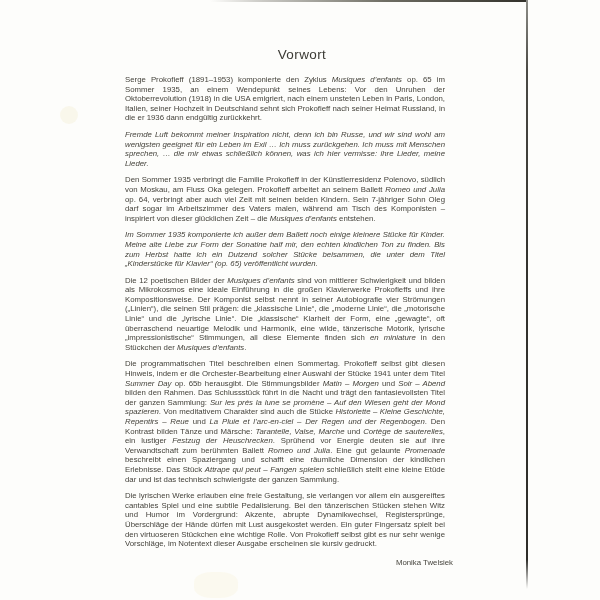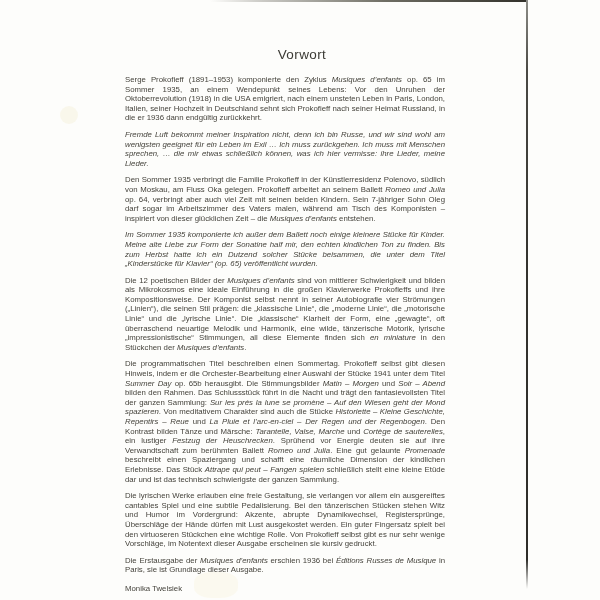--- a/index.html
+++ b/index.html
@@ -91,21 +91,21 @@
   }
   .paragraphs p.quote {
     font-style: italic;
   }
   .paragraphs em {
     font-style: italic;
   }
   .signature {
     font-size: 7.8px;
     line-height: 9.6px;
-    text-align: left;
+    text-align: right;
     margin-top: 9px;
     color: #45433c;
   }
 </style>
 </head>
 <body>
 
 <main class="page">
   <div class="edge-top"></div>
   <div class="edge-right"></div>
@@ -115,17 +115,16 @@
   <section class="content">
     <h1 class="title">Vorwort</h1>
     <div class="paragraphs">
         <p class=""><span>Serge Prokofieff (1891–1953) komponierte den Zyklus </span><em>Musiques d’enfants</em><span> op. 65 im Sommer 1935, an einem Wendepunkt seines Lebens: Vor den Unruhen der Oktoberrevolution (1918) in die USA emigriert, nach einem unsteten Leben in Paris, London, Italien, seiner Hochzeit in Deutschland sehnt sich Prokofieff nach seiner Heimat Russland, in die er 1936 dann endgültig zurückkehrt.</span></p>
         <p class="quote"><span>Fremde Luft bekommt meiner Inspiration nicht, denn ich bin Russe, und wir sind wohl am wenigsten geeignet für ein Leben im Exil … Ich muss zurückgehen. Ich muss mit Menschen sprechen, … die mir etwas schließlich können, was ich hier vermisse: ihre Lieder, meine Lieder.</span></p>
         <p class=""><span>Den Sommer 1935 verbringt die Familie Prokofieff in der Künstlerresidenz Polenovo, südlich von Moskau, am Fluss Oka gelegen. Prokofieff arbeitet an seinem Ballett </span><em>Romeo und Julia</em><span> op. 64, verbringt aber auch viel Zeit mit seinen beiden Kindern. Sein 7-jähriger Sohn Oleg darf sogar im Arbeitszimmer des Vaters malen, während am Tisch des Komponisten – inspiriert von dieser glücklichen Zeit – die </span><em>Musiques d’enfants</em><span> entstehen.</span></p>
         <p class="quote"><span>Im Sommer 1935 komponierte ich außer dem Ballett noch einige kleinere Stücke für Kinder. Meine alte Liebe zur Form der Sonatine half mir, den echten kindlichen Ton zu finden. Bis zum Herbst hatte ich ein Dutzend solcher Stücke beisammen, die unter dem Titel „Kinderstücke für Klavier“ (op. 65) veröffentlicht wurden.</span></p>
         <p class=""><span>Die 12 poetischen Bilder der </span><em>Musiques d’enfants</em><span> sind von mittlerer Schwierigkeit und bilden als Mikrokosmos eine ideale Einführung in die großen Klavierwerke Prokofieffs und ihre Kompositionsweise. Der Komponist selbst nennt in seiner Autobiografie vier Strömungen („Linien“), die seinen Stil prägen: die „klassische Linie“, die „moderne Linie“, die „motorische Linie“ und die „lyrische Linie“. Die „klassische“ Klarheit der Form, eine „gewagte“, oft überraschend neuartige Melodik und Harmonik, eine wilde, tänzerische Motorik, lyrische „impressionistische“ Stimmungen, all diese Elemente finden sich </span><em>en miniature</em><span> in den Stückchen der </span><em>Musiques d’enfants</em><span>.</span></p>
         <p class=""><span>Die programmatischen Titel beschreiben einen Sommertag. Prokofieff selbst gibt diesen Hinweis, indem er die Orchester-Bearbeitung einer Auswahl der Stücke 1941 unter dem Titel </span><em>Summer Day</em><span> op. 65b herausgibt. Die Stimmungsbilder </span><em>Matin – Morgen</em><span> und </span><em>Soir – Abend</em><span> bilden den Rahmen. Das Schlussstück führt in die Nacht und trägt den fantasievollsten Titel der ganzen Sammlung: </span><em>Sur les prés la lune se promène – Auf den Wiesen geht der Mond spazieren</em><span>. Von meditativem Charakter sind auch die Stücke </span><em>Historiette – Kleine Geschichte, Repentirs – Reue</em><span> und </span><em>La Pluie et l’arc-en-ciel – Der Regen und der Regenbogen</em><span>. Den Kontrast bilden Tänze und Märsche: </span><em>Tarantelle, Valse, Marche</em><span> und </span><em>Cortège de sauterelles</em><span>, ein lustiger </span><em>Festzug der Heuschrecken</em><span>. Sprühend vor Energie deuten sie auf ihre Verwandtschaft zum berühmten Ballett </span><em>Romeo und Julia</em><span>. Eine gut gelaunte </span><em>Promenade</em><span> beschreibt einen Spaziergang und schafft eine räumliche Dimension der kindlichen Erlebnisse. Das Stück </span><em>Attrape qui peut – Fangen spielen</em><span> schließlich stellt eine kleine Etüde dar und ist das technisch schwierigste der ganzen Sammlung.</span></p>
         <p class=""><span>Die lyrischen Werke erlauben eine freie Gestaltung, sie verlangen vor allem ein ausgereiftes cantables Spiel und eine subtile Pedalisierung. Bei den tänzerischen Stücken stehen Witz und Humor im Vordergrund: Akzente, abrupte Dynamikwechsel, Registersprünge, Überschläge der Hände dürfen mit Lust ausgekostet werden. Ein guter Fingersatz spielt bei den virtuoseren Stückchen eine wichtige Rolle. Von Prokofieff selbst gibt es nur sehr wenige Vorschläge, im Notentext dieser Ausgabe erscheinen sie kursiv gedruckt.</span></p>
-        <p class=""><span>Die Erstausgabe der </span><em>Musiques d’enfants</em><span> erschien 1936 bei </span><em>Éditions Russes de Musique</em><span> in Paris, sie ist Grundlage dieser Ausgabe.</span></p>
       </div>
     <div class="signature">Monika Twelsiek</div>
   </section>
 </main>
 
 </body></html>

